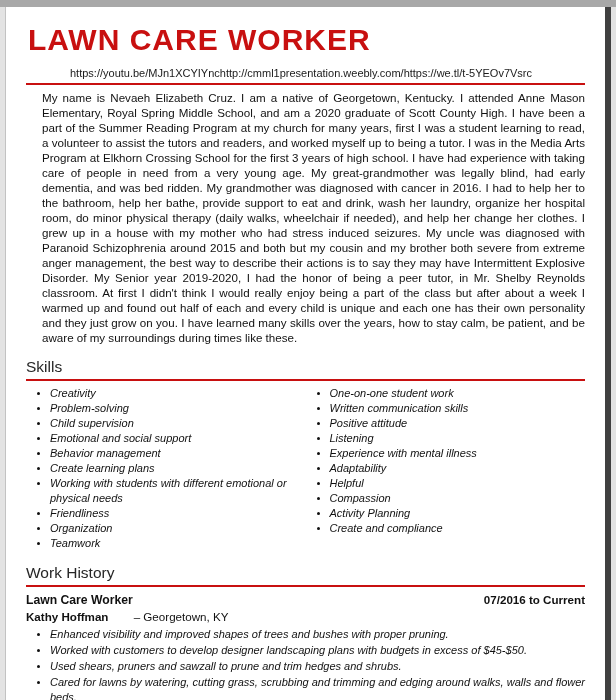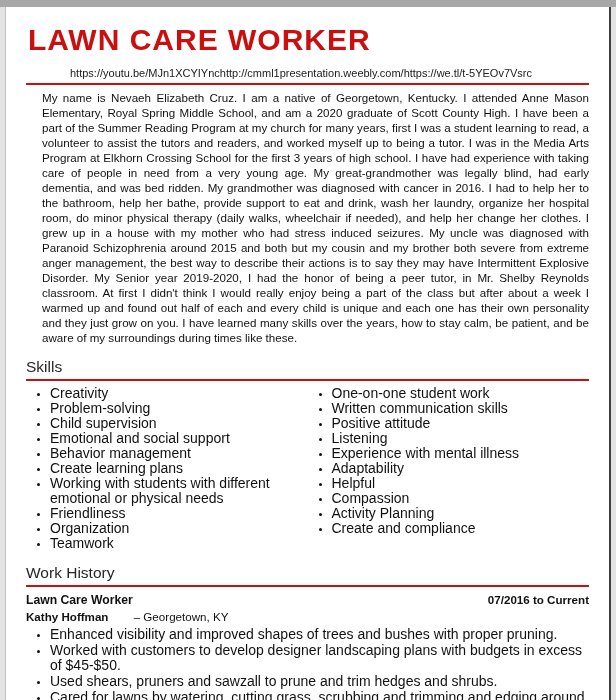--- a/index.html
+++ b/index.html
@@ -9,21 +9,21 @@
     font-family:"Liberation Sans", sans-serif;
     color:#1c1c1c;
   }
   .top-bar{
     position:absolute;top:0;left:0;width:616px;height:7px;
     background:#a8a8a8;
   }
   .page{
     position:absolute;top:7px;left:5px;right:5px;bottom:0;
     background:#ffffff;
-    border-left:1px solid #c2c2c2;border-right:2px solid #404040;
+    border-left:1px solid #c2c2c2;border-right:6px solid #404040;
     padding:0 20px;box-sizing:border-box;
   }
   h1.resume-title{
     margin:16px 0 0 2px;
     font-size:30px;line-height:34px;font-weight:bold;
     letter-spacing:1px;color:#c81010;
   }
   .links{
     display:flex;
     padding:10px 14px 0 44px;
@@ -41,21 +41,21 @@
     text-align:justify;color:#111;
   }
   .skills-grid{
     display:grid;grid-template-columns:1fr 1fr;column-gap:0;
     margin-top:2px;
   }
   ul.bullet-list{
     margin:0;padding:0 0 0 24px;list-style:disc outside;
   }
   ul.bullet-list li{
-    font-size:14px;line-height:15px;color:#111;
+    font-size:11px;line-height:15px;color:#111;font-style:italic;
   }
   ul.bullet-list li::marker{color:#111;font-size:10px;}
   .job-header{
     display:flex;justify-content:space-between;align-items:baseline;
     margin-top:4px;
   }
   .job-title{font-size:12.2px;font-weight:bold;color:#111;line-height:15px;}
   .job-dates{font-size:11.6px;font-weight:bold;color:#111;line-height:15px;}
   .employer-line{font-size:11.6px;line-height:15px;margin-top:1px;color:#111;}
   .employer-name{font-weight:bold;}

